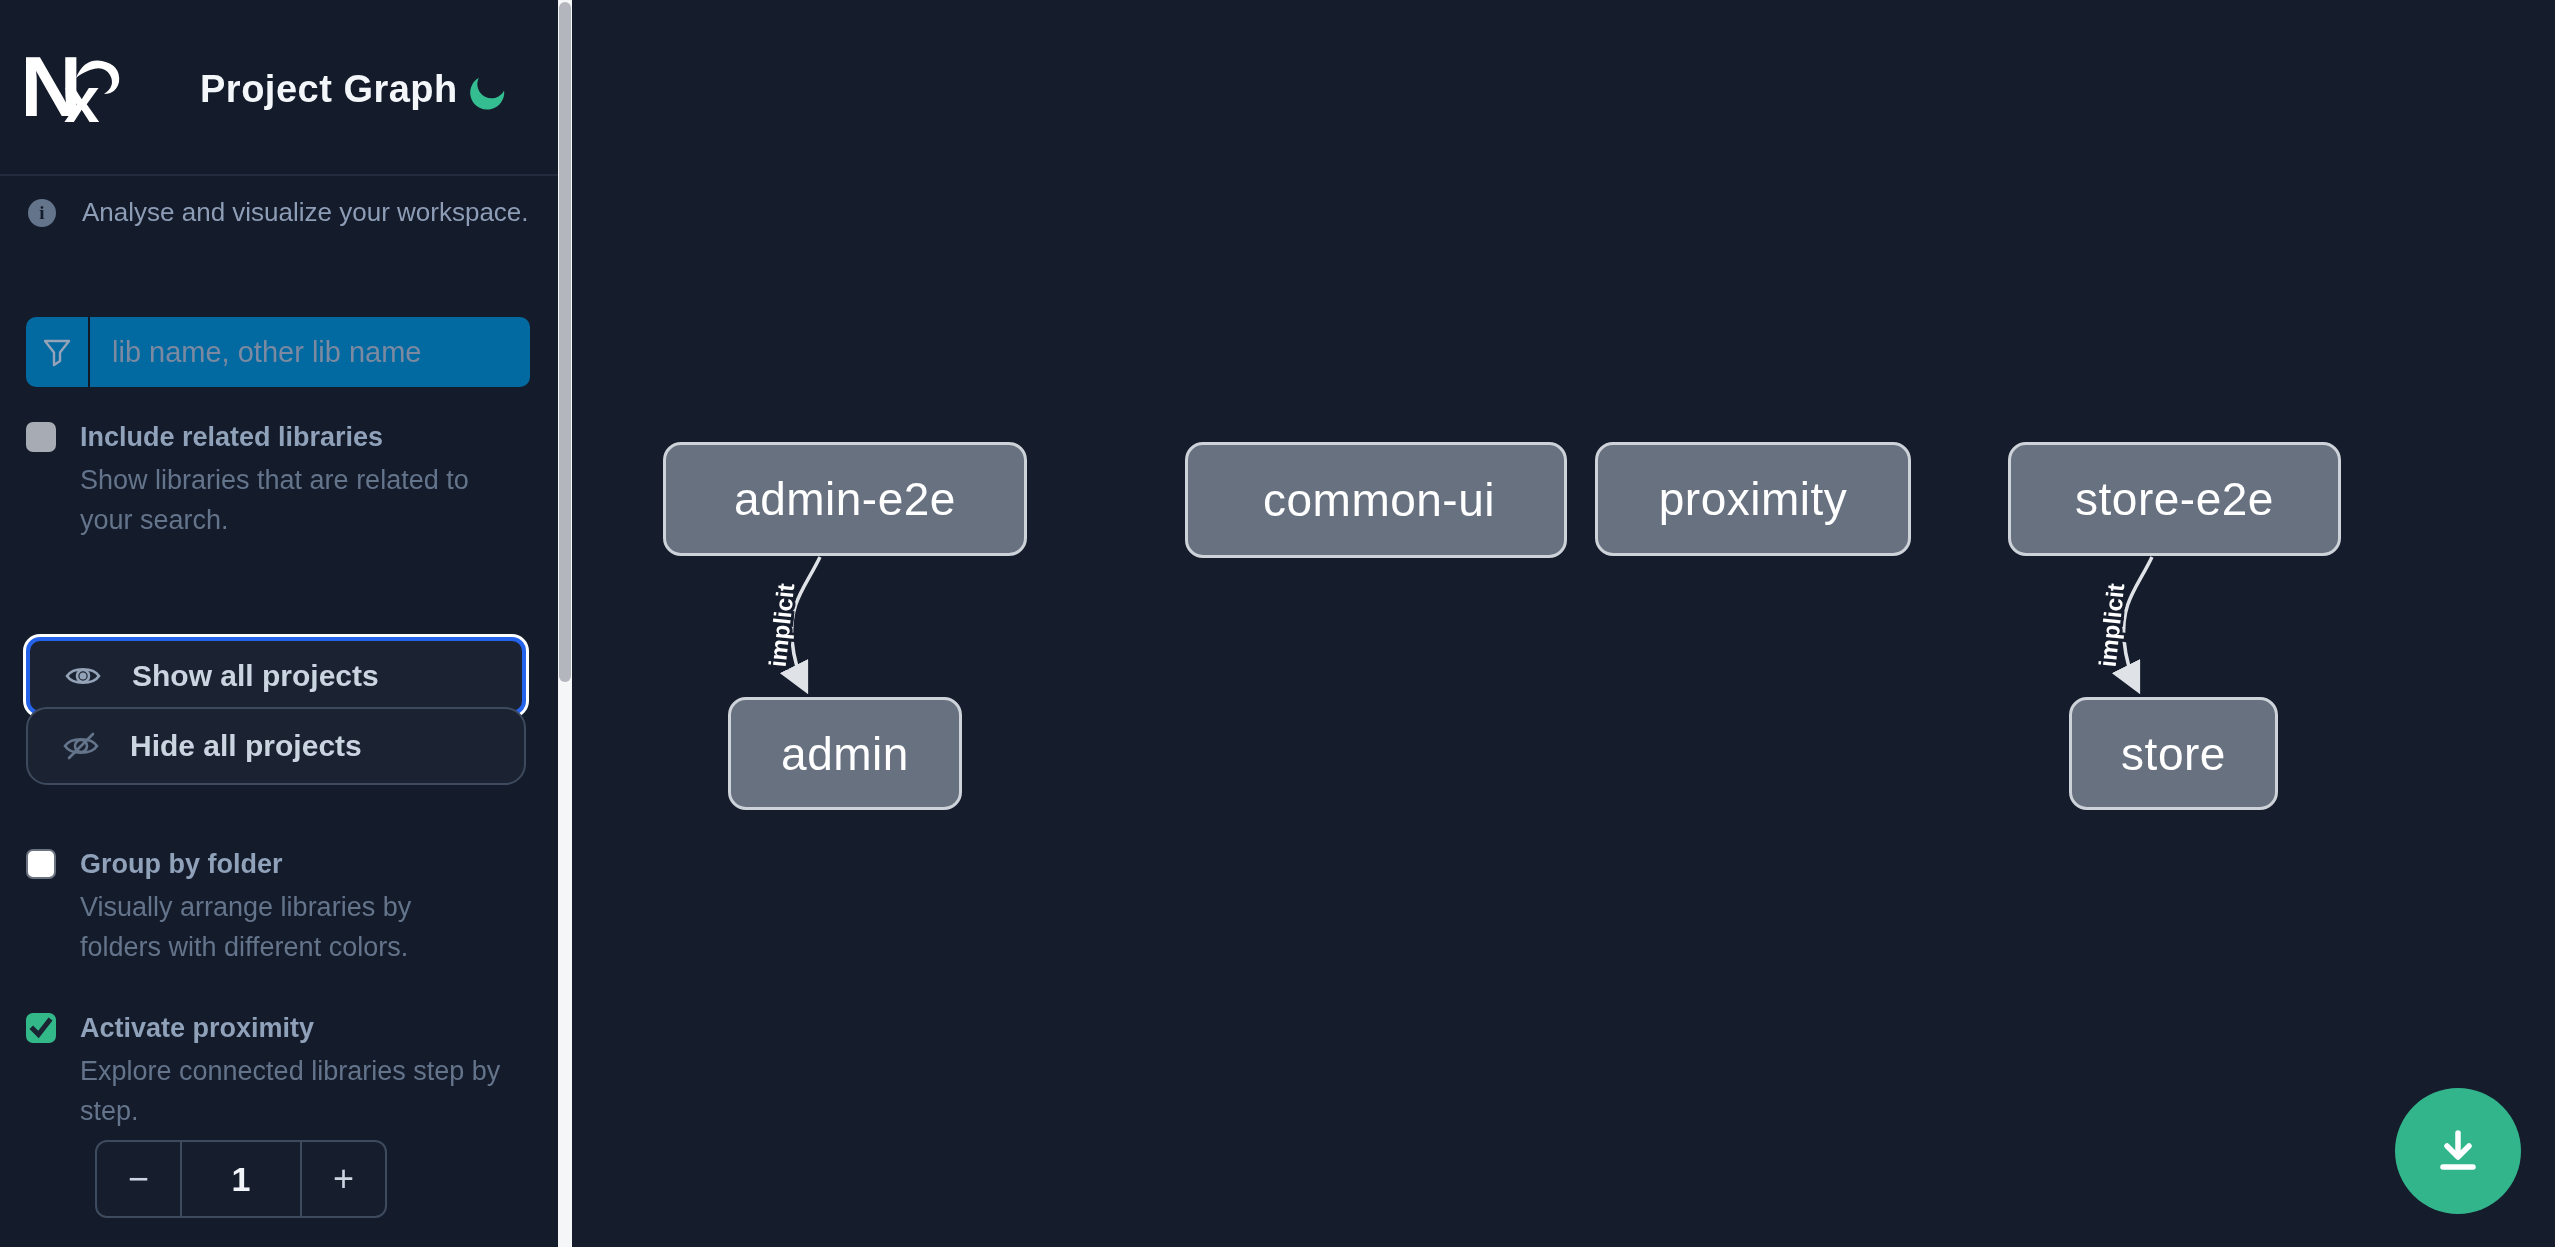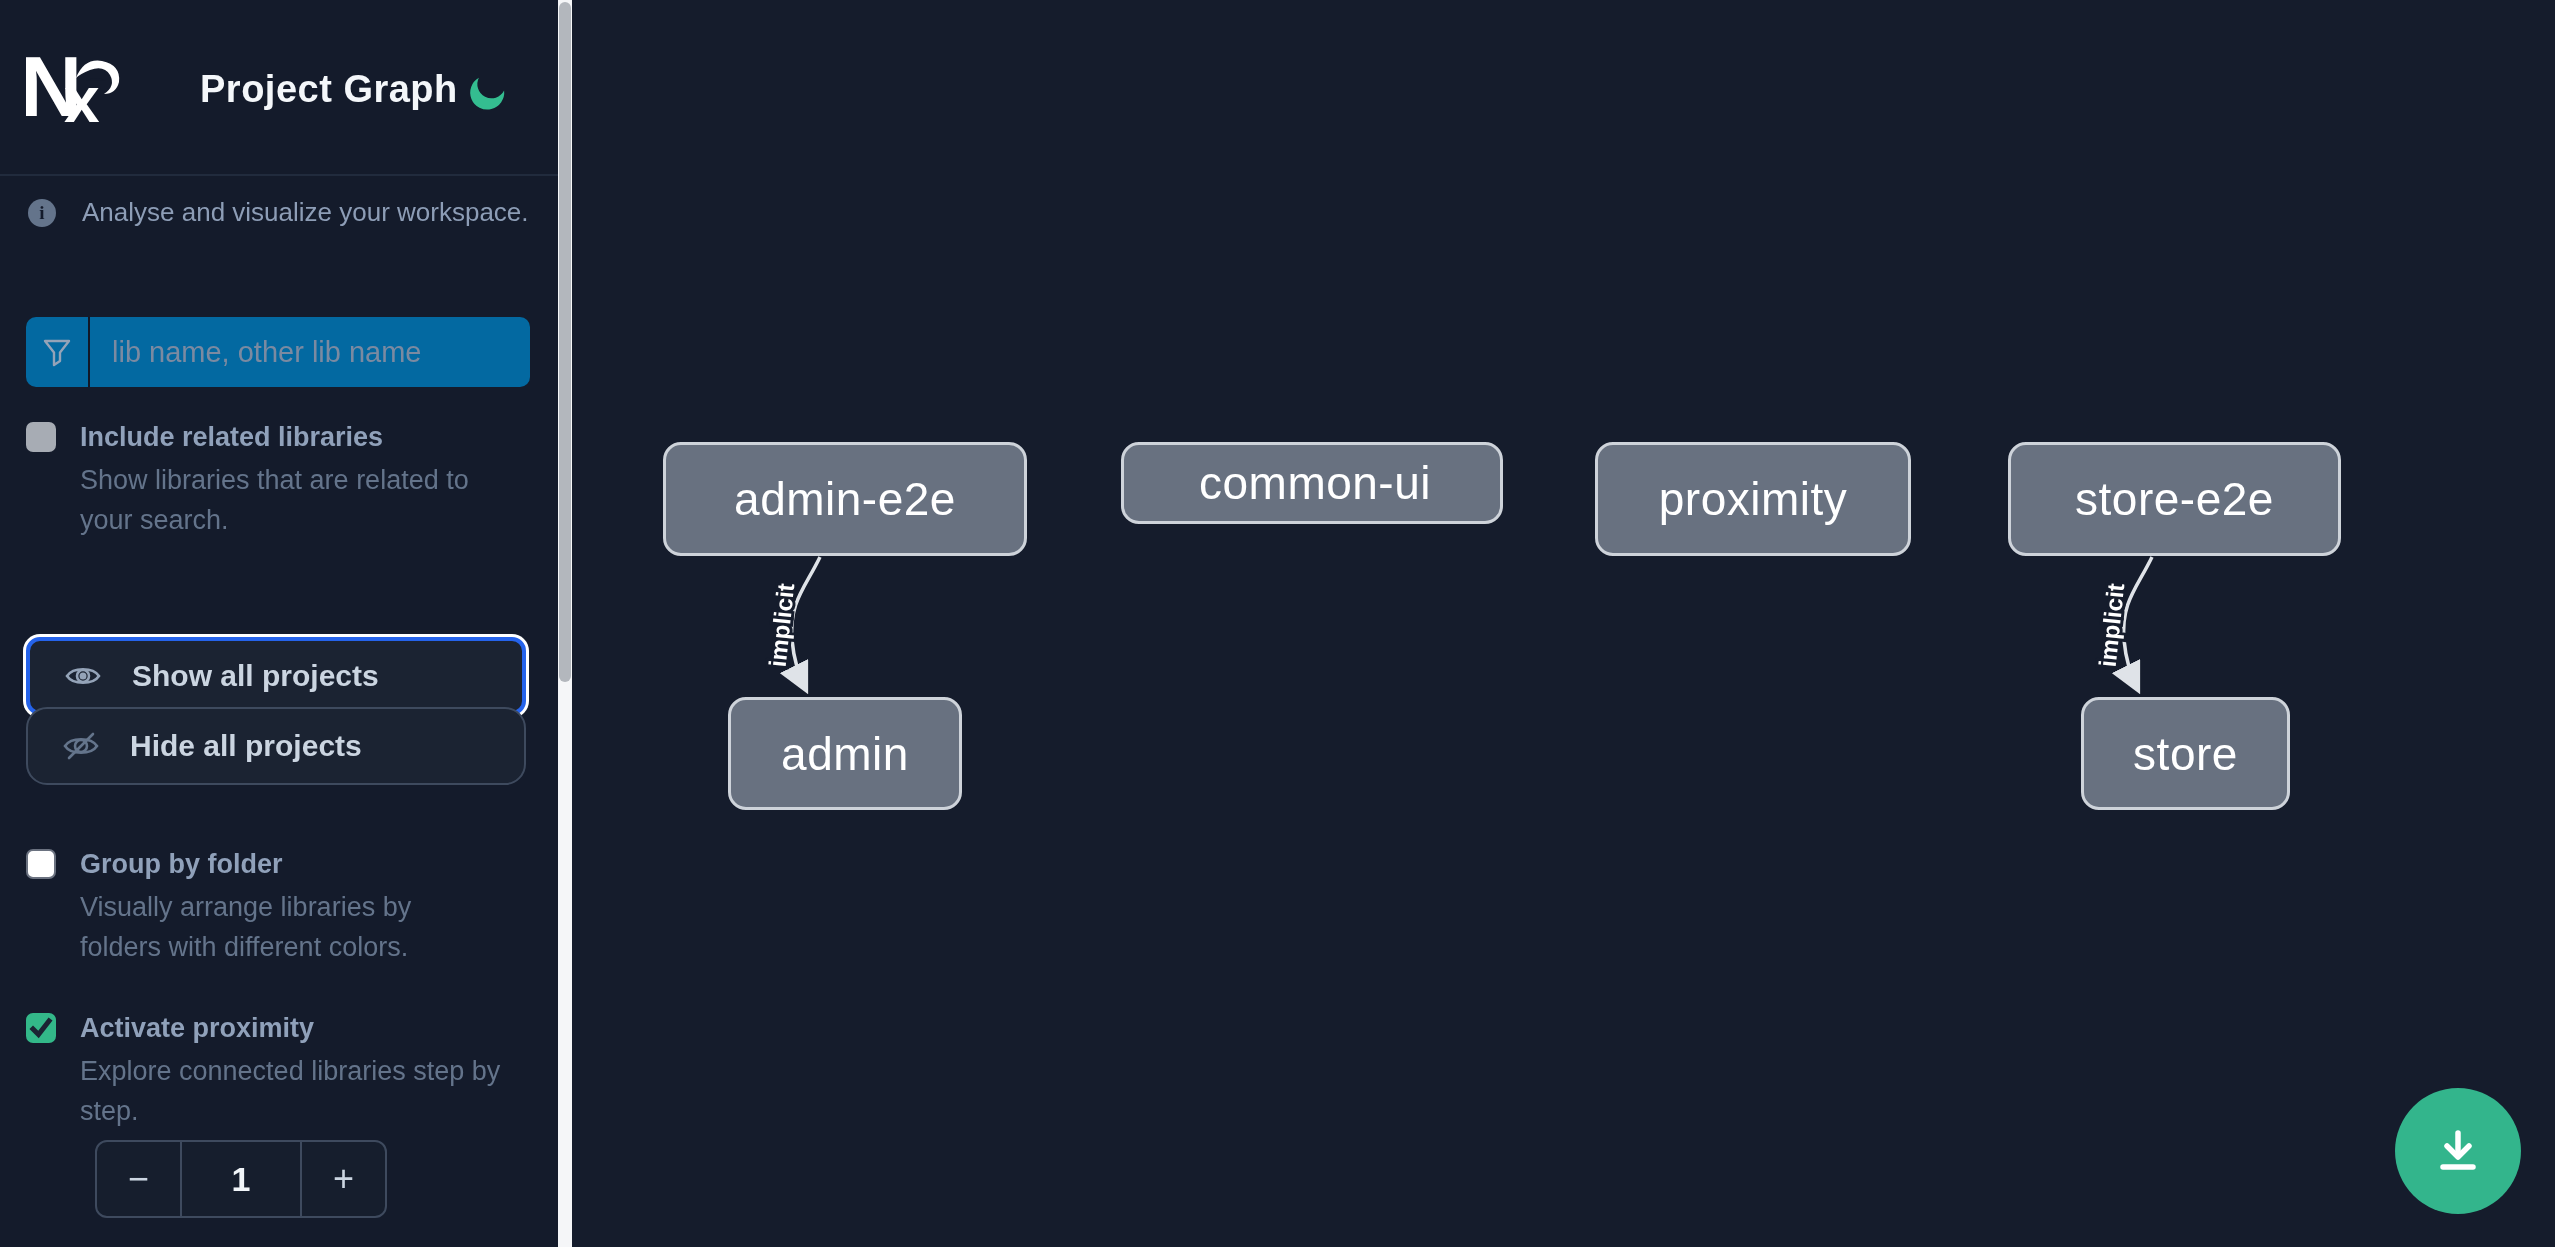--- a/index.html
+++ b/index.html
@@ -215,25 +215,25 @@
     <path d="M 820 557 C 805 588 789 602 792 640 C 794 662 799 676 806 690" fill="none" stroke="#dfe3e8" stroke-width="3.5" marker-end="url(#arrow)"></path>
     <text class="edge-label" text-anchor="middle" transform="translate(790,626) rotate(-84)">implicit</text>
   </g>
   <g>
     <path d="M 2152 557 C 2137 588 2121 602 2124 640 C 2126 662 2131 676 2138 690" fill="none" stroke="#dfe3e8" stroke-width="3.5" marker-end="url(#arrow)"></path>
     <text class="edge-label" text-anchor="middle" transform="translate(2120,626) rotate(-84)">implicit</text>
   </g>
 </svg>
 
 <div class="gnode" style="left:663px; top:442px; width:364px; height:114px;">admin-e2e</div>
-<div class="gnode" style="left:1121px; top:442px; width:382px; height:82px;padding-left:6px;">common-ui</div>
+<div class="gnode" style="left:1185px; top:442px; width:382px; height:116px;padding-left:6px;">common-ui</div>
 <div class="gnode" style="left:1595px; top:442px; width:316px; height:114px;">proximity</div>
 <div class="gnode" style="left:2008px; top:442px; width:333px; height:114px;">store-e2e</div>
 <div class="gnode" style="left:728px; top:697px; width:234px; height:113px;">admin</div>
-<div class="gnode" style="left:2069px; top:697px; width:209px; height:113px;margin-left:12px;">store</div>
+<div class="gnode" style="left:2069px; top:697px; width:209px; height:113px;">store</div>
 
 <button class="fab">
   <svg width="56" height="56" viewBox="0 0 56 56" fill="none" stroke="#ffffff" stroke-width="5.5" stroke-linecap="round" stroke-linejoin="round">
     <line x1="28" y1="10" x2="28" y2="32"></line>
     <path d="M17 23 L28 34 L39 23"></path>
     <line x1="13" y1="44" x2="43" y2="44"></line>
   </svg>
 </button>
 
 </body></html>

